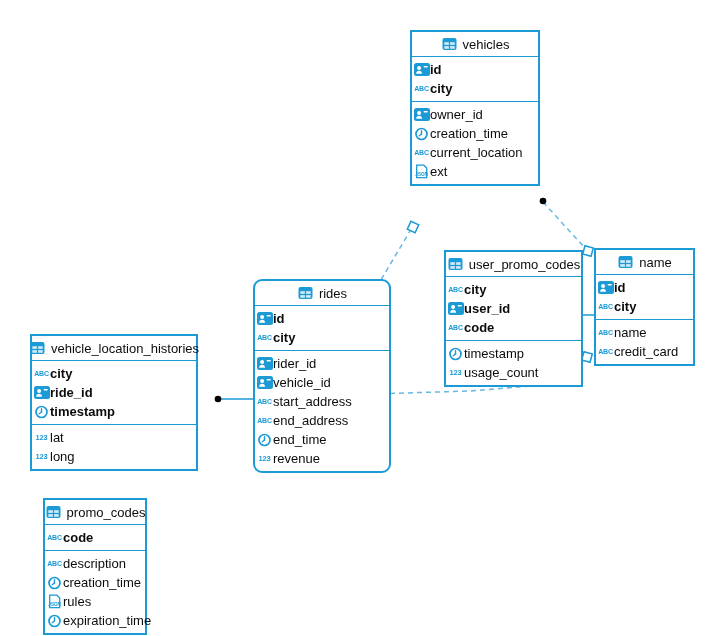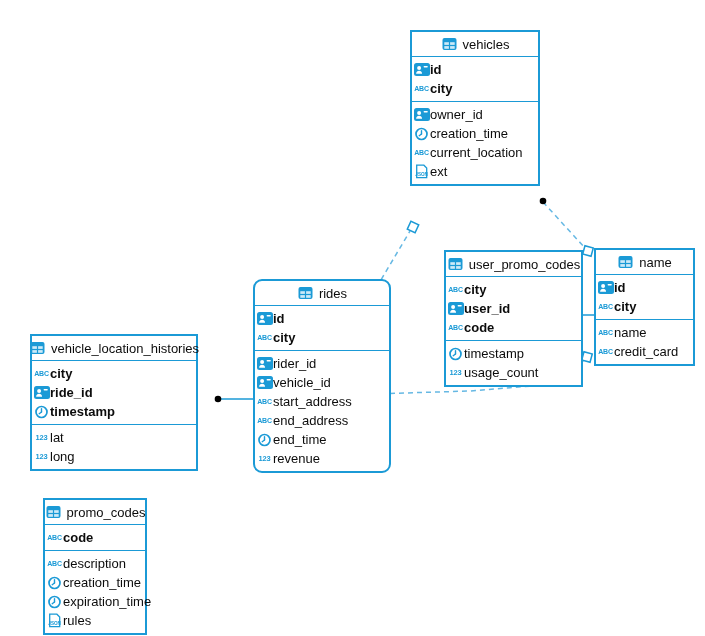--- a/index.html
+++ b/index.html
@@ -421,31 +421,31 @@
               <circle cx="7.5" cy="8" r="5.5" fill="none" stroke="#1b9ad6" stroke-width="1.7"></circle>
               <path d="M7.5 8 L7.5 4.7" stroke="#1b9ad6" stroke-width="1.4" stroke-linecap="round"></path>
               <path d="M7.5 8 L5.2 9.7" stroke="#1b9ad6" stroke-width="1.4" stroke-linecap="round"></path>
             </svg>
           </span>
           <span class="lbl">creation_time</span>
         </div>
         <div class="row">
           <span class="icon-cell">
             <svg width="15" height="15" viewBox="0 0 15 15">
-              <circle cx="7.5" cy="8" r="5.5" fill="none" stroke="#1b9ad6" stroke-width="1.7"></circle>
-              <path d="M7.5 8 L7.5 4.7" stroke="#1b9ad6" stroke-width="1.4" stroke-linecap="round"></path>
-              <path d="M7.5 8 L5.2 9.7" stroke="#1b9ad6" stroke-width="1.4" stroke-linecap="round"></path>
-            </svg>
-          </span>
-          <span class="lbl">expiration_time</span>
-        </div>
-        <div class="row">
-          <span class="icon-cell">
-            <svg width="15" height="15" viewBox="0 0 15 15">
               <path d="M2.7 1.2 h7.2 l2.8 2.8 v9.6 h-10 z" fill="none" stroke="#1b9ad6" stroke-width="1.3"></path>
               <text x="7.6" y="12.4" font-size="4.6" font-weight="700" fill="#1b9ad6" text-anchor="middle" font-family="Liberation Sans,sans-serif">JSON</text>
             </svg>
           </span>
           <span class="lbl">rules</span>
+        </div>
+        <div class="row">
+          <span class="icon-cell">
+            <svg width="15" height="15" viewBox="0 0 15 15">
+              <circle cx="7.5" cy="8" r="5.5" fill="none" stroke="#1b9ad6" stroke-width="1.7"></circle>
+              <path d="M7.5 8 L7.5 4.7" stroke="#1b9ad6" stroke-width="1.4" stroke-linecap="round"></path>
+              <path d="M7.5 8 L5.2 9.7" stroke="#1b9ad6" stroke-width="1.4" stroke-linecap="round"></path>
+            </svg>
+          </span>
+          <span class="lbl">expiration_time</span>
         </div>
       </div>
     </div>
   </div>
 
 </body></html>

